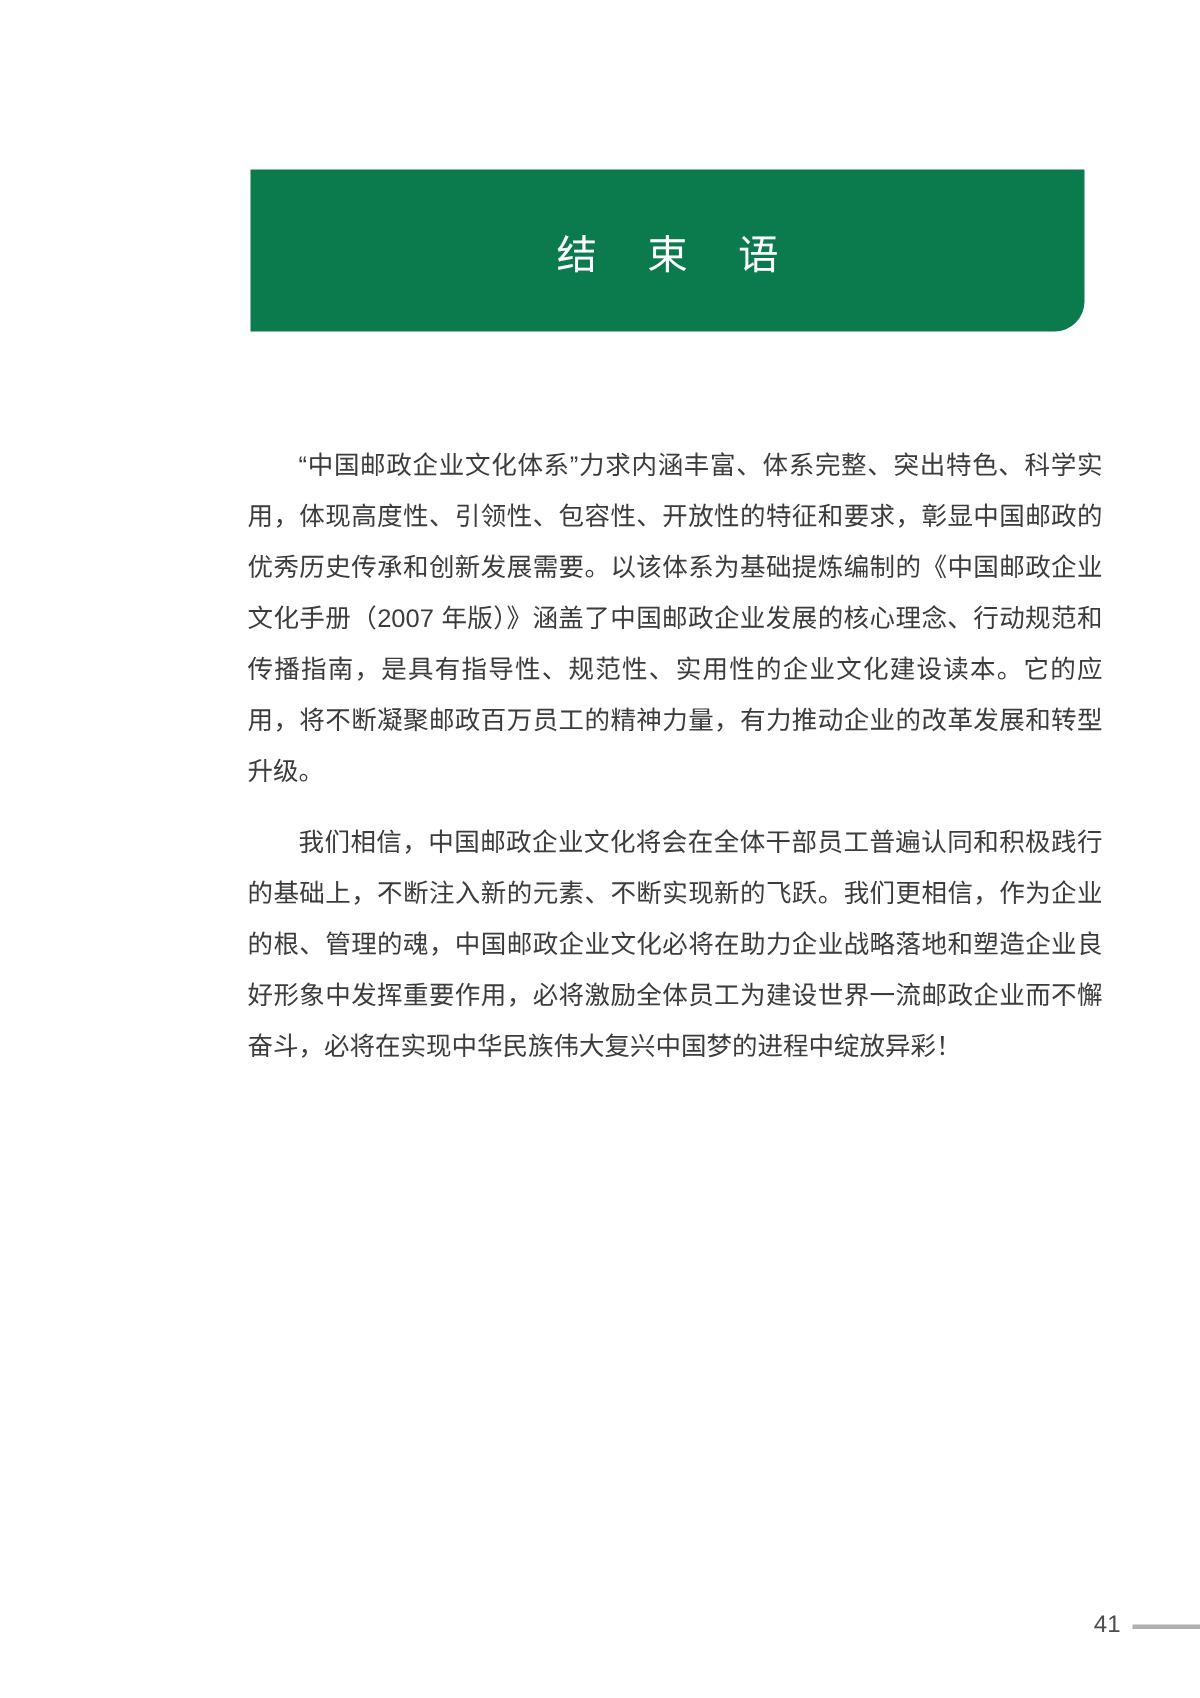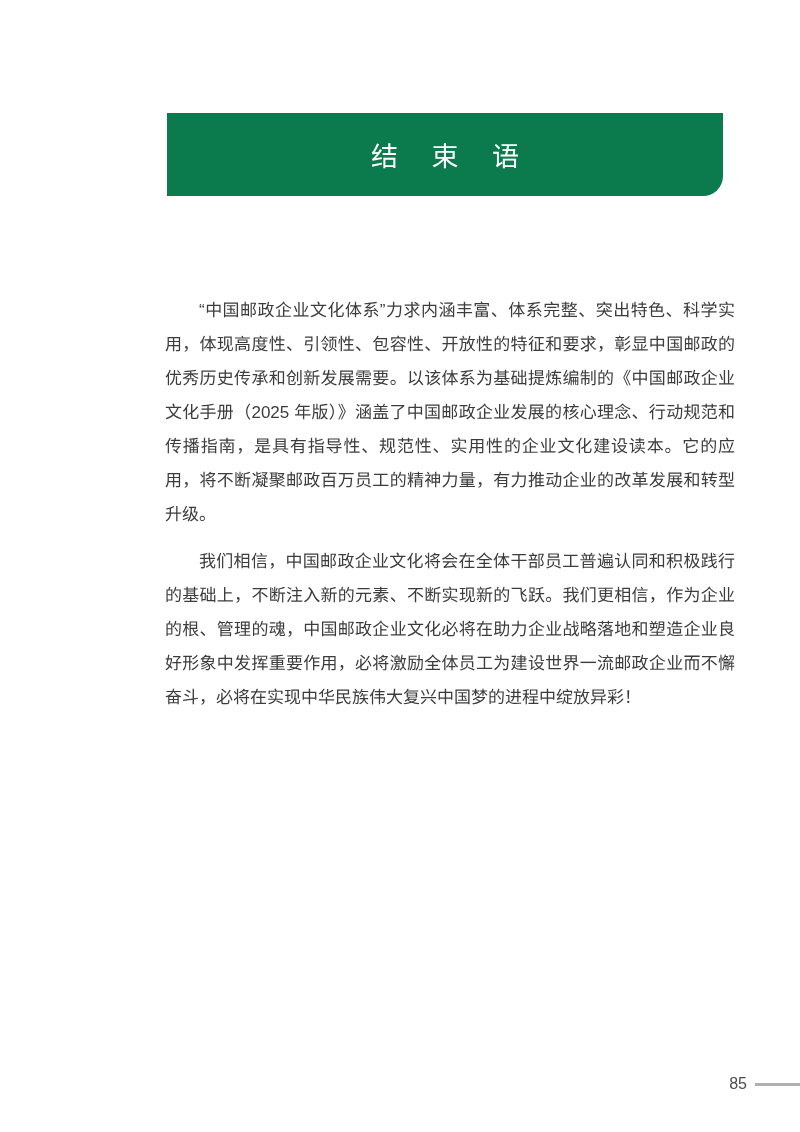--- a/index.html
+++ b/index.html
@@ -17,21 +17,21 @@
     --green: #0b7a4c;
     --text: #3c3c3c;
     --pagenum: #4d4d4d;
     --rule: #b0b0b0;
   }
   .banner {
     position: absolute;
     left: 167px;
     top: 113px;
     width: 556px;
-    height: 83px;
+    height: 108px;
     background: var(--green);
     border-radius: 0 0 20px 0;
     display: flex;
     align-items: center;
     justify-content: center;
   }
   .banner h1 {
     margin: 0;
     color: #ffffff;
     font-size: 27px;
@@ -80,22 +80,22 @@
 </head>
 <body>
 
 <div class="page" style="--green: #0b7a4c; --text: #3c3c3c; --pagenum: #4d4d4d; --rule: #b0b0b0;">
 
   <div class="banner">
     <h1>结 束 语</h1>
   </div>
 
   <div class="content">
-    <p>“中国邮政企业文化体系”力求内涵丰富、体系完整、突出特色、科学实用，体现高度性、引领性、包容性、开放性的特征和要求，彰显中国邮政的优秀历史传承和创新发展需要。以该体系为基础提炼编制的《中国邮政企业文化手册（2025 年版）》涵盖了中国邮政企业发展的核心理念、行动规范和传播指南，是具有指导性、规范性、实用性的企业文化建设读本。它的应用，将不断凝聚邮政百万员工的精神力量，有力推动企业的改革发展和转型升级。</p>
+    <p>“中国邮政企业文化体系”力求内涵丰富、体系完整、突出特色、科学实用，体现高度性、引领性、包容性、开放性的特征和要求，彰显中国邮政的优秀历史传承和创新发展需要。以该体系为基础提炼编制的《中国邮政企业文化手册（2007 年版）》涵盖了中国邮政企业发展的核心理念、行动规范和传播指南，是具有指导性、规范性、实用性的企业文化建设读本。它的应用，将不断凝聚邮政百万员工的精神力量，有力推动企业的改革发展和转型升级。</p>
     <p>我们相信，中国邮政企业文化将会在全体干部员工普遍认同和积极践行的基础上，不断注入新的元素、不断实现新的飞跃。我们更相信，作为企业的根、管理的魂，中国邮政企业文化必将在助力企业战略落地和塑造企业良好形象中发挥重要作用，必将激励全体员工为建设世界一流邮政企业而不懈奋斗，必将在实现中华民族伟大复兴中国梦的进程中绽放异彩！</p>
   </div>
 
   <div class="footer">
-    <span class="page-number">85</span>
+    <span class="page-number">41</span>
     <div class="footer-rule"></div>
   </div>
 
 </div>
 
 </body></html>

